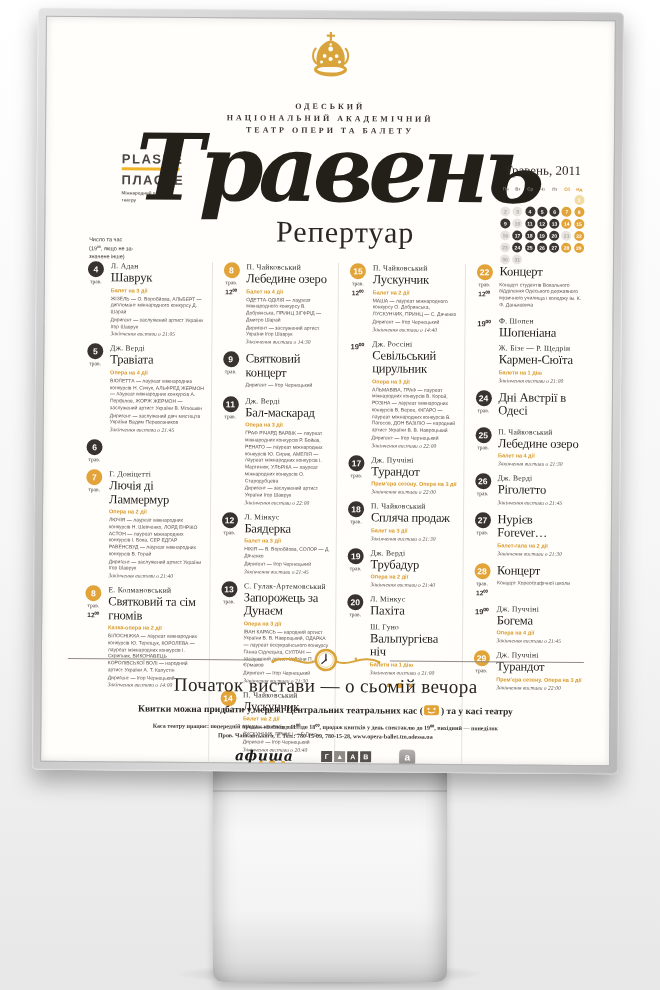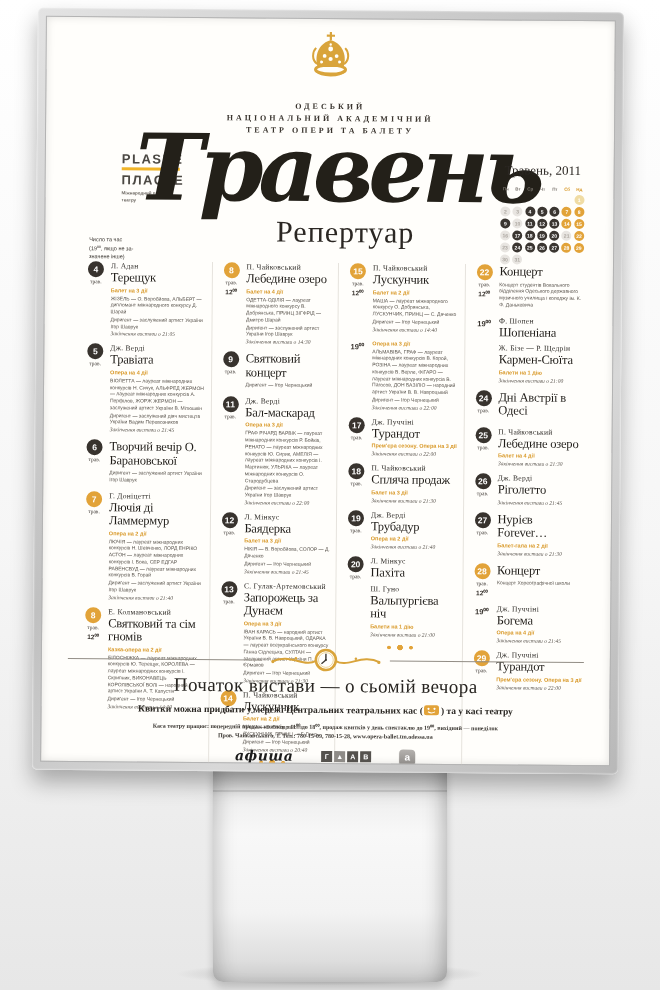--- a/index.html
+++ b/index.html
@@ -204,21 +204,21 @@
             <div class="entry">
     <div class="badge">
       <div class="date-circle dark">4</div>
       <div class="mon">трав.</div>
 
     </div>
     <div class="entry-body">
       <div class="works">
                   <div class="work">
     <div class="composer">Л. Адан</div>
-    <div class="title">Терещук</div>
+    <div class="title">Шаврук</div>
   </div>
                 </div>
       <div class="genre">Балет на 3 дії</div>
       <div class="details-wrap">
                   <div class="detail">ЖІЗЕЛЬ — О. Воробйова, АЛЬБЕРТ — дипломант міжнародного конкурсу Д. Шарай</div>
                   <div class="detail">Диригент — заслужений артист України Ігор Шаврук</div>
                 </div>
       <div class="ending">Закінчення вистави о 21:05</div>
     </div>
   </div>
@@ -240,33 +240,20 @@
                   <div class="detail">ВІОЛЕТТА — лауреат міжнародних конкурсів Н. Сичук, АЛЬФРЕД ЖЕРМОН — лауреат міжнародних конкурсів А. Перфілов, ЖОРЖ ЖЕРМОН — заслужений артист України В. Мітюшкін</div>
                   <div class="detail">Диригент — заслужений діяч мистецтв України Вадим Перевозников</div>
                 </div>
       <div class="ending">Закінчення вистави о 21:45</div>
     </div>
   </div>
             <div class="entry">
     <div class="badge">
       <div class="date-circle dark">6</div>
       <div class="mon">трав.</div>
-
-    </div>
-    <div class="entry-body">
-      <div class="works">
-                  <div class="work">
-
-    <div class="title">Творчий вечір О. Барановської</div>
-  </div>
-                </div>
-
-      <div class="details-wrap">
-                  <div class="detail">Диригент — заслужений артист України Ігор Шаврук</div>
-                </div>
 
     </div>
   </div>
             <div class="entry">
     <div class="badge">
       <div class="date-circle gold">7</div>
       <div class="mon">трав.</div>
 
     </div>
     <div class="entry-body">
@@ -458,20 +445,26 @@
                 </div>
       <div class="ending">Закінчення вистави о 14:40</div>
     </div>
   </div>
             <div class="entry">
     <div class="badge">
 
       <div class="time-label">19⁰⁰</div>
     </div>
     <div class="entry-body">
+      <div class="works">
+                  <div class="work">
+    <div class="composer">Дж. Россіні</div>
+    <div class="title">Севільський цирульник</div>
+  </div>
+                </div>
       <div class="genre">Опера на 3 дії</div>
       <div class="details-wrap">
                   <div class="detail">АЛЬМАВІВА, ГРАФ — лауреат міжнародних конкурсів В. Корой, РОЗІНА — лауреат міжнародних конкурсів В. Верле, ФІГАРО — лауреат міжнародних конкурсів В. Пагосов, ДОН БАЗІЛІО — народний артист України В. В. Навроцький</div>
                   <div class="detail">Диригент — Ігор Чернецький</div>
                 </div>
       <div class="ending">Закінчення вистави о 22:00</div>
     </div>
   </div>
             <div class="entry">
     <div class="badge">

